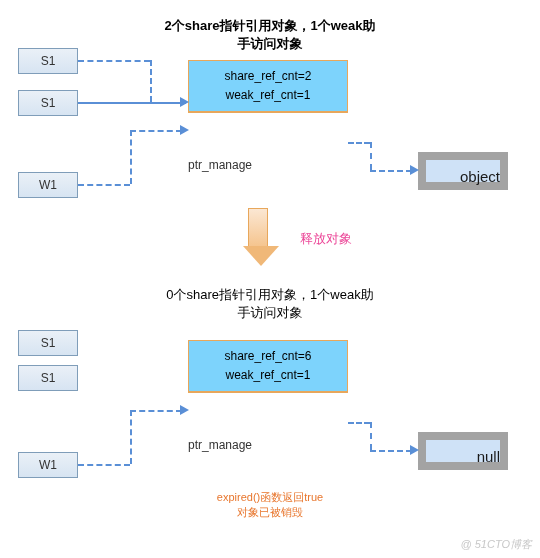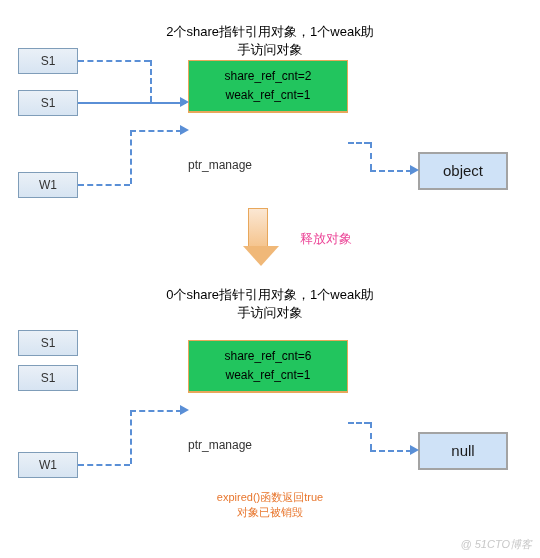--- a/index.html
+++ b/index.html
@@ -27,21 +27,21 @@
     border: 1px solid #7f9db9;
     background: linear-gradient(#eaf0f7, #d7e4f2);
     text-align: center;
     line-height: 24px;
     color: #333;
   }
   .manage-box {
     position: absolute;
     width: 160px;
     border: 1.5px solid #e8a75b;
-    background: #22c55e;
+    background: #7dd3fc;
   }
   .manage-top {
     padding: 6px 0;
     border-bottom: 1px solid #e8a75b;
     text-align: center;
     line-height: 1.6;
   }
   .manage-bottom {
     padding: 8px 0;
     text-align: center;
@@ -49,23 +49,23 @@
   .manage-label {
     position: absolute;
     width: 160px;
     text-align: left;
     color: #333;
   }
   .obj-box {
     position: absolute;
     width: 90px;
     height: 38px;
-    border: 2px solid #a3a3a3;
+    border: 8px solid #a3a3a3;
     background: #cfe2f7;
-    text-align: center;
+    text-align: right;
     line-height: 34px;
     font-size: 15px;
     color: #1a1a1a;
   }
   .arrow-line {
     position: absolute;
     border-top: 2px dashed #5a8fd6;
   }
   .arrow-line-solid {
     position: absolute;
@@ -119,21 +119,21 @@
     right: 8px;
     bottom: 6px;
     font-size: 11px;
     color: #c8c8c8;
     font-style: italic;
   }
 </style>
 </head>
 <body>
 
-<div class="title" style="left:120px; top:23px; width:300px;">
+<div class="title" style="left:120px; top:17px; width:300px;font-weight:bold;">
   <span>2个share指针引用对象，1个weak助</span><br>
   <span>手访问对象</span>
 </div>
 
 <div class="ptr-box" style="left:18px; top:48px;">S1</div>
 <div class="ptr-box" style="left:18px; top:90px;">S1</div>
 <div class="ptr-box" style="left:18px; top:172px;">W1</div>
 
 <div class="manage-box" style="left:188px; top:60px;">
   <div class="manage-top">

